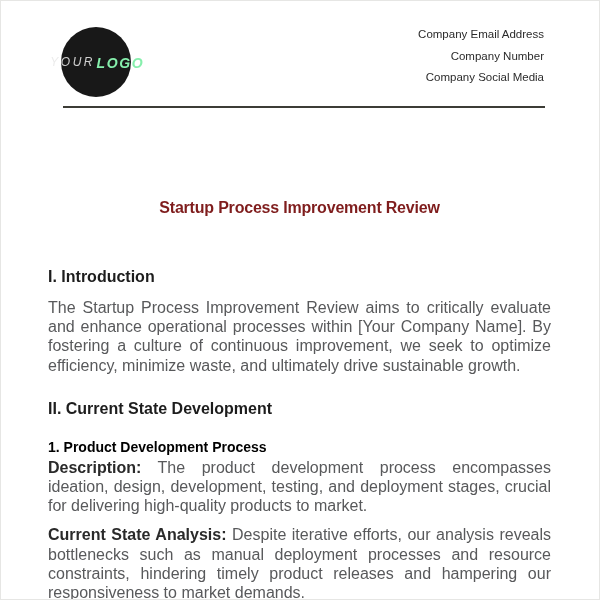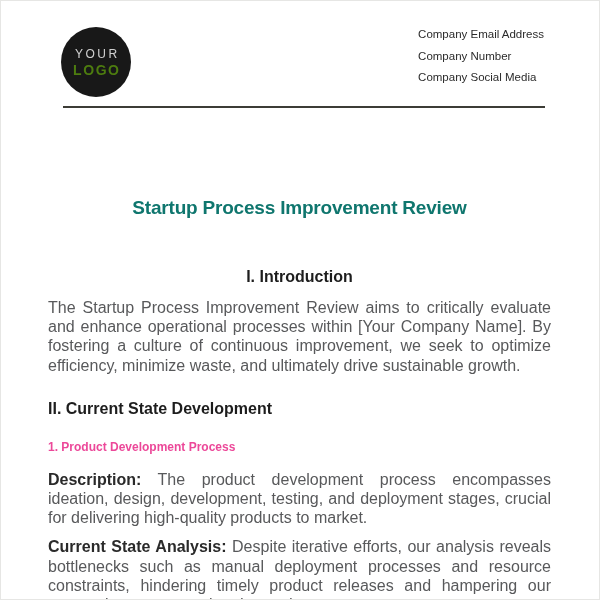--- a/index.html
+++ b/index.html
@@ -23,93 +23,95 @@
     justify-content: space-between;
     align-items: flex-start;
     padding: 26px 55px 0 60px;
   }
   .logo {
     width: 70px;
     height: 70px;
     border-radius: 50%;
     background: #181818;
     display: flex;
-    flex-direction: column;
+    flex-direction: row;
     justify-content: center;
     align-items: center;
     flex: 0 0 auto;
+    font-style: italic;
   }
   .logo-your {
     color: #e9e9e9;
     opacity: 0.88;
     font-size: 12px;
     font-weight: 400;
     letter-spacing: 2.5px;
     line-height: 14px;
     text-indent: 2.5px; 
   }
   .logo-logo {
-    color: #4d7c0f;
+    color: #86efac;
     font-size: 14px;
     font-weight: 700;
     letter-spacing: 1.6px;
     line-height: 16px;
     text-indent: 1.6px;
     margin-top: 1px;
   }
   .contact {
+    text-align: right;
     font-size: 11.5px;
     line-height: 21.5px;
     color: #2b2b2b;
     margin-top: -3px;
   }
   .divider {
     height: 0;
     border: none;
     border-top: 2.5px solid #3c3c36;
     margin: 9px 54px 0 62px;
   }
   
   .content {
     padding: 0 48px 0 47px;
   }
   .doc-title {
     margin: 85px 0 0 0;
     text-align: center;
-    font-size: 19px;
+    font-size: 16px;
     line-height: 30px;
     font-weight: 700;
     letter-spacing: -0.2px;
-    color: #0f766e;
+    color: #7f1d1d;
   }
   .h-section {
     font-size: 16px;
     line-height: 20px;
     font-weight: 700;
     color: #1d1d1d;
     margin: 0;
   }
-  .h-intro   { margin-top: 44px; text-align: center; }
+  .h-intro   { margin-top: 44px; }
   .h-assess  { margin-top: 24px; }
   .h-subsection {
-    font-size: 12px;
+    font-size: 14px;
     line-height: 17px;
     font-weight: 700;
-    color: #ec4899;
+    color: #000000;
     margin: 20px 0 0 0;
   }
   .body-p {
     font-size: 16px;
     line-height: 19.2px;
     color: #58595b;
     text-align: justify;
     margin: 0;
   }
   .p-intro    { margin-top: 11px; }
-  .p-desc     { margin-top: 14px; }
+  .p-desc     { margin-top: 2px; }
   .p-analysis { margin-top: 10px; }
   .lead {
     font-weight: 700;
     color: #2a2a2a;
   }
 </style>
 </head>
 <body>
 
 <div class="page">

